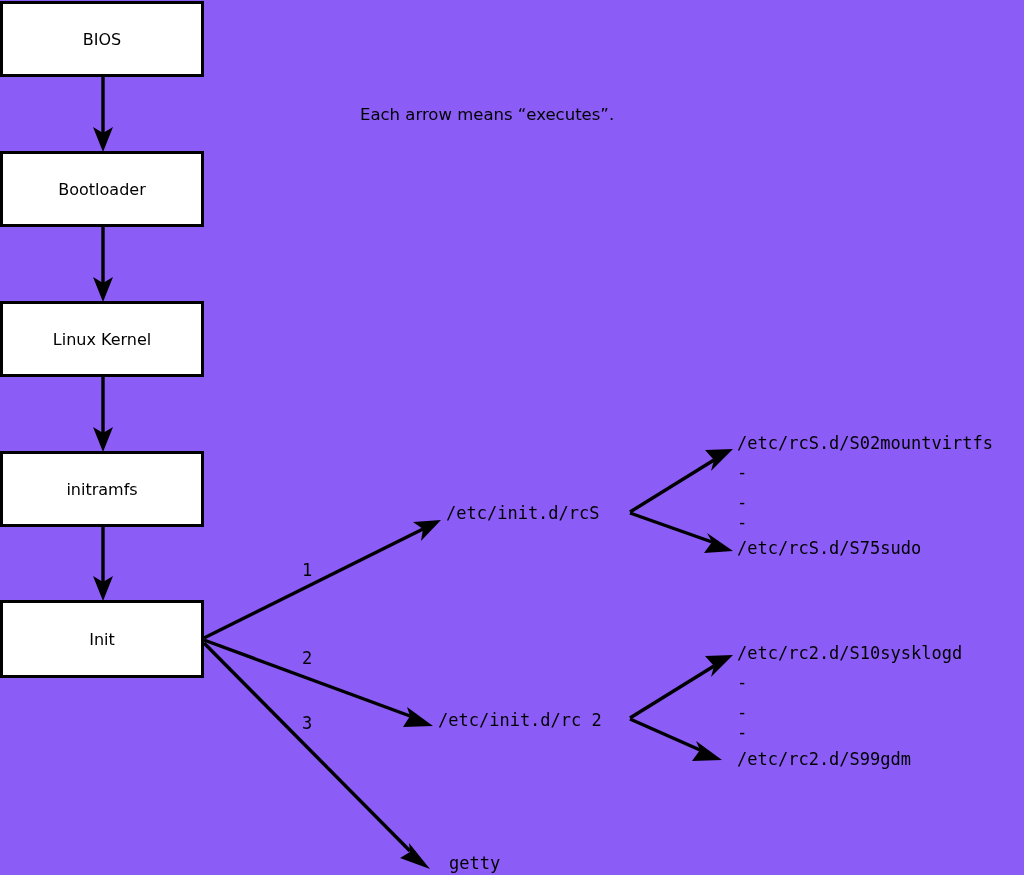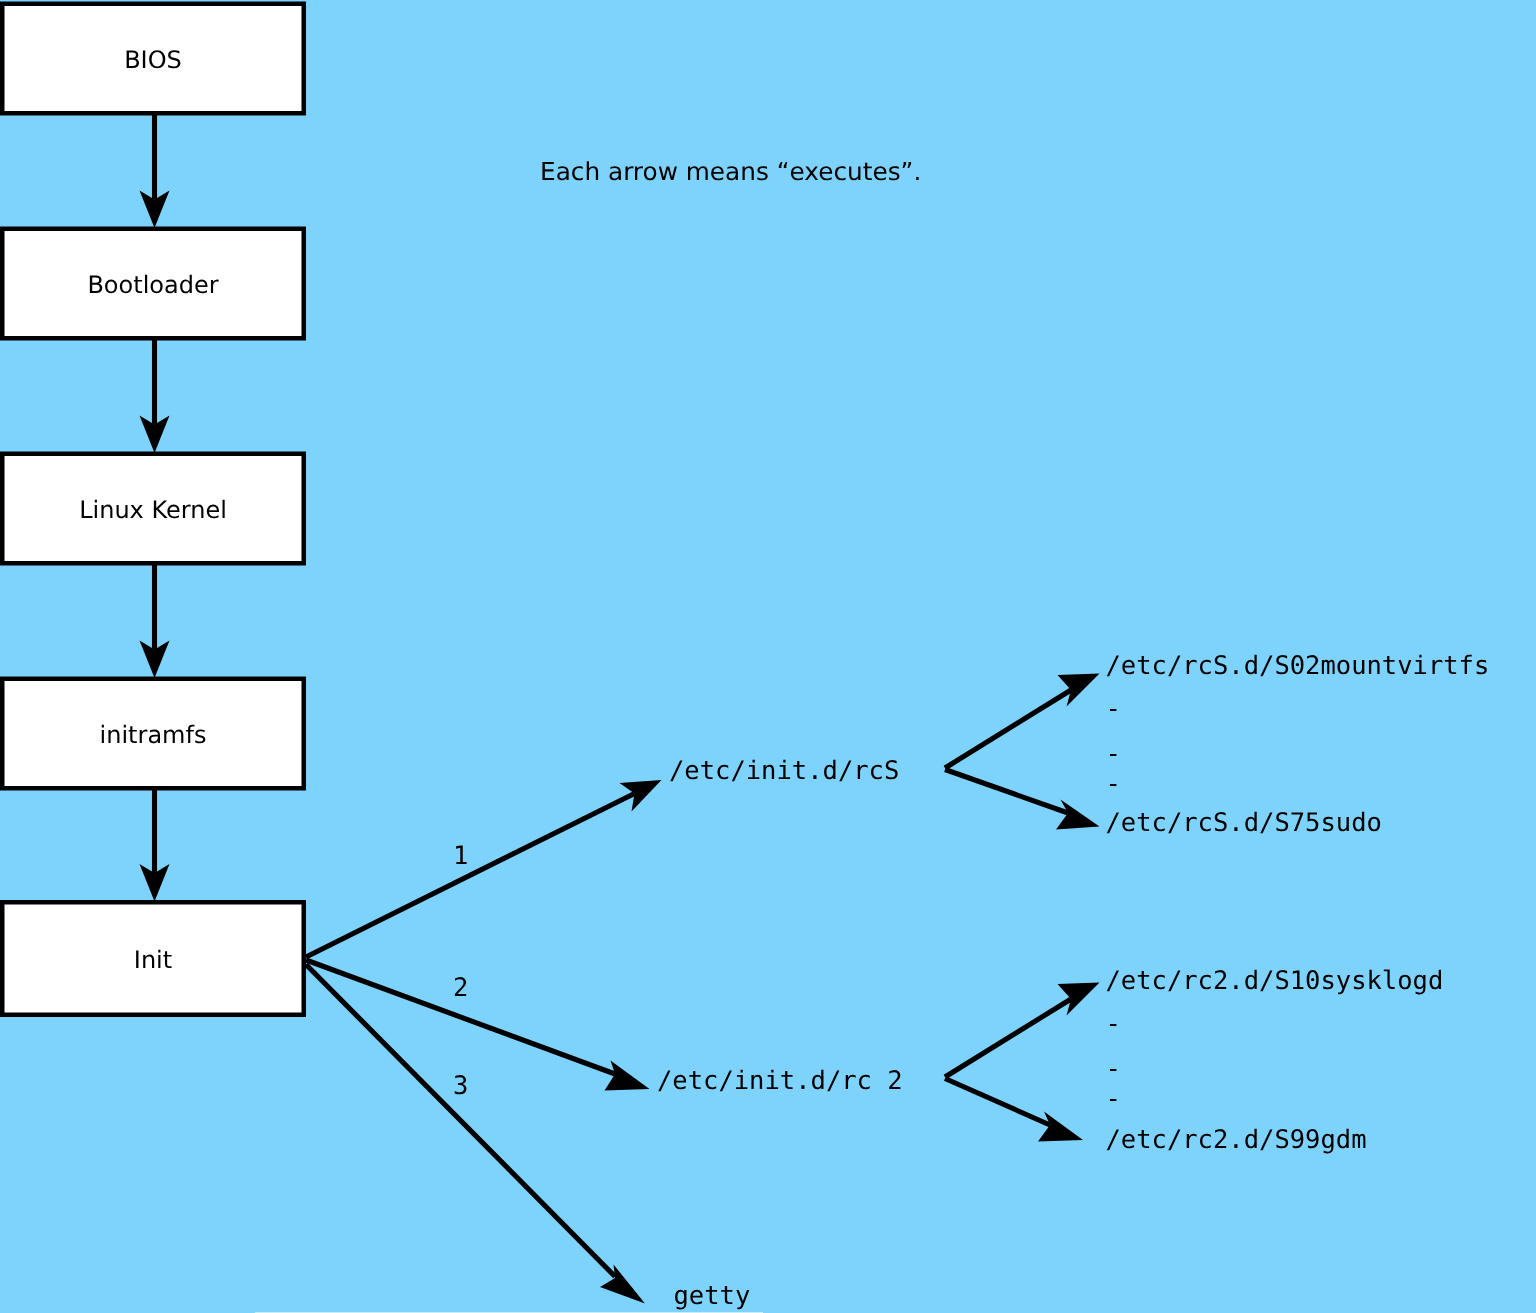--- a/index.html
+++ b/index.html
@@ -5,21 +5,21 @@
 <style>
   html, body {
     margin: 0;
     padding: 0;
     background: #ffffff;
   }
   #canvas {
     position: relative;
     width: 1024px;
     height: 875px;
-    background: #7dd3fc;
+    background: #8b5cf6;
     overflow: hidden;
     font-family: "Liberation Sans", sans-serif;
   }
   #diagram-svg {
     position: absolute;
     left: 0;
     top: 0;
     width: 1024px;
     height: 875px;
   }

